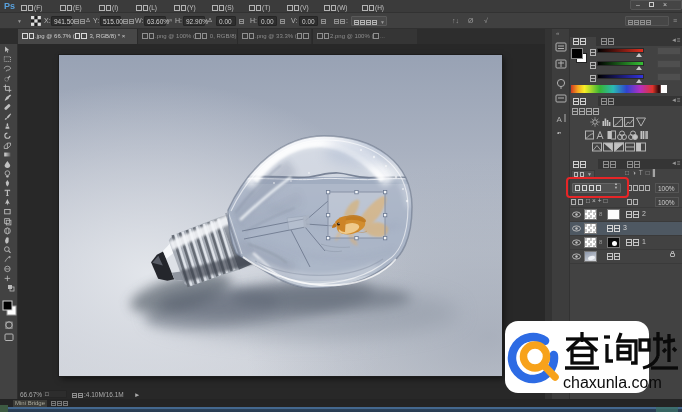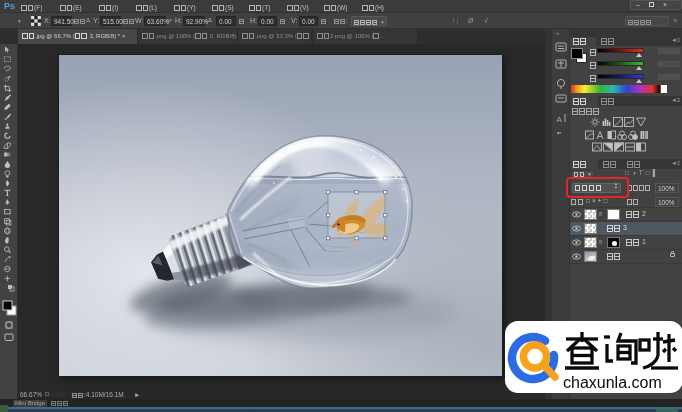--- a/index.html
+++ b/index.html
@@ -27,21 +27,21 @@
 #photo{position:absolute;left:41px;top:11px;width:443px;height:321px;box-shadow:0 0 0 1px #1d1d1d,2px 3px 6px rgba(0,0,0,.5)}
 #statusrow{position:absolute;left:0;top:346px;width:527px;height:9px;color:#ababab;font-size:6.5px}
 
 #gutter{position:absolute;left:545px;top:29px;width:7px;height:378px;background:#333}
 #icostrip{position:absolute;left:552px;top:29px;width:18px;height:378px;background:#3d3d3d;border-right:1px solid #333}
 #panels{position:absolute;left:570px;top:29px;width:112px;height:378px;background:#424242}
 
 #bottombar{position:absolute;left:0;top:399px;width:682px;height:8px;background:#242424}
 #bluestrip{position:absolute;left:0;top:407px;width:682px;height:5px;background:linear-gradient(#44688e 0%,#44688e 30%,#2b4158 45%,#283c52 100%)}
 
-#wm{position:absolute;left:505px;top:321px;width:178px;height:72px;background:#fff;border-radius:13px;z-index:50}
+#wm{position:absolute;left:505px;top:321px;width:144px;height:72px;background:#fff;border-radius:13px;z-index:50}
 </style></head>
 <body>
 
 <div id="menubar">
   <span id="ps">Ps</span>
   <span class="it" style="left:21px"><span class="z"></span><span class="z"></span>(F)</span>
   <span class="it" style="left:60px"><span class="z"></span><span class="z"></span>(E)</span>
   <span class="it" style="left:99px"><span class="z"></span><span class="z"></span>(I)</span>
   <span class="it" style="left:136px"><span class="z"></span><span class="z"></span>(L)</span>
   <span class="it" style="left:174px"><span class="z"></span><span class="z"></span>(Y)</span>

